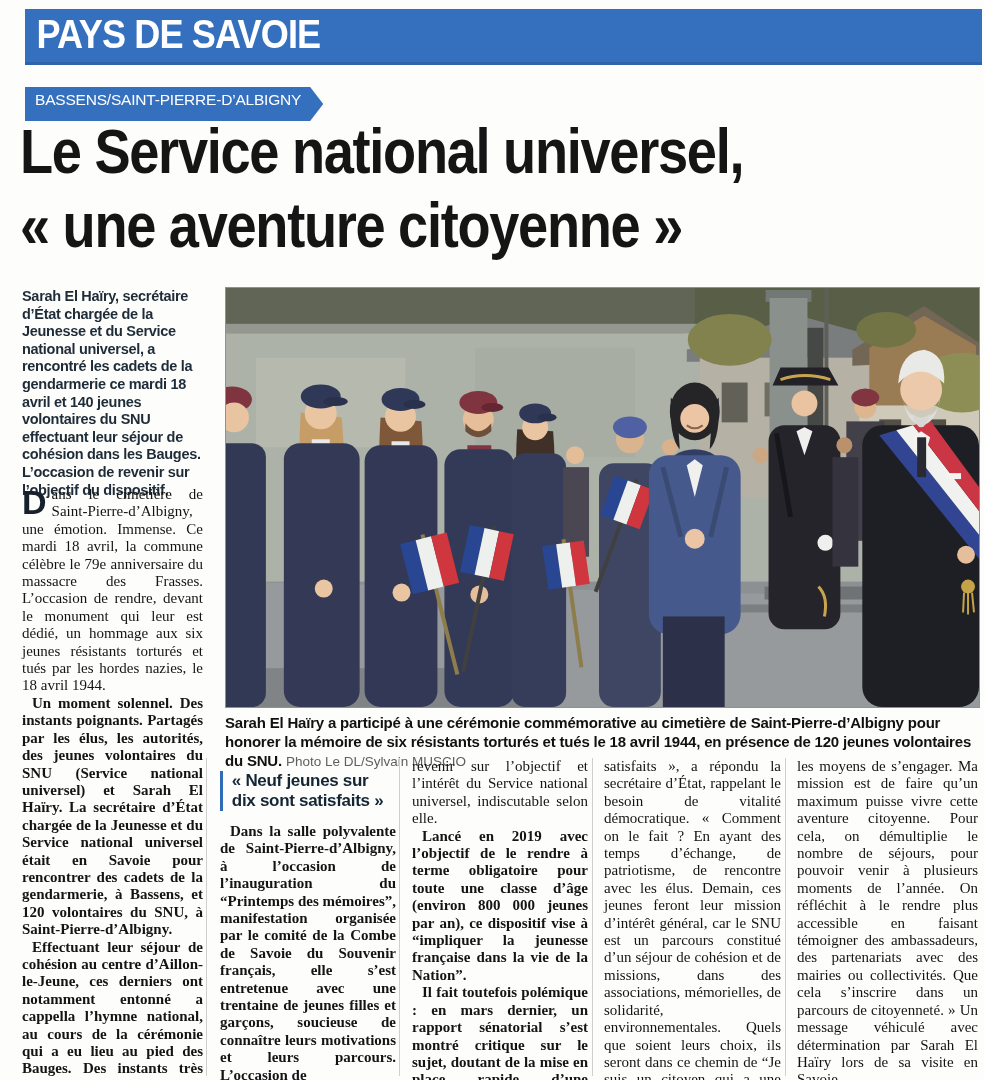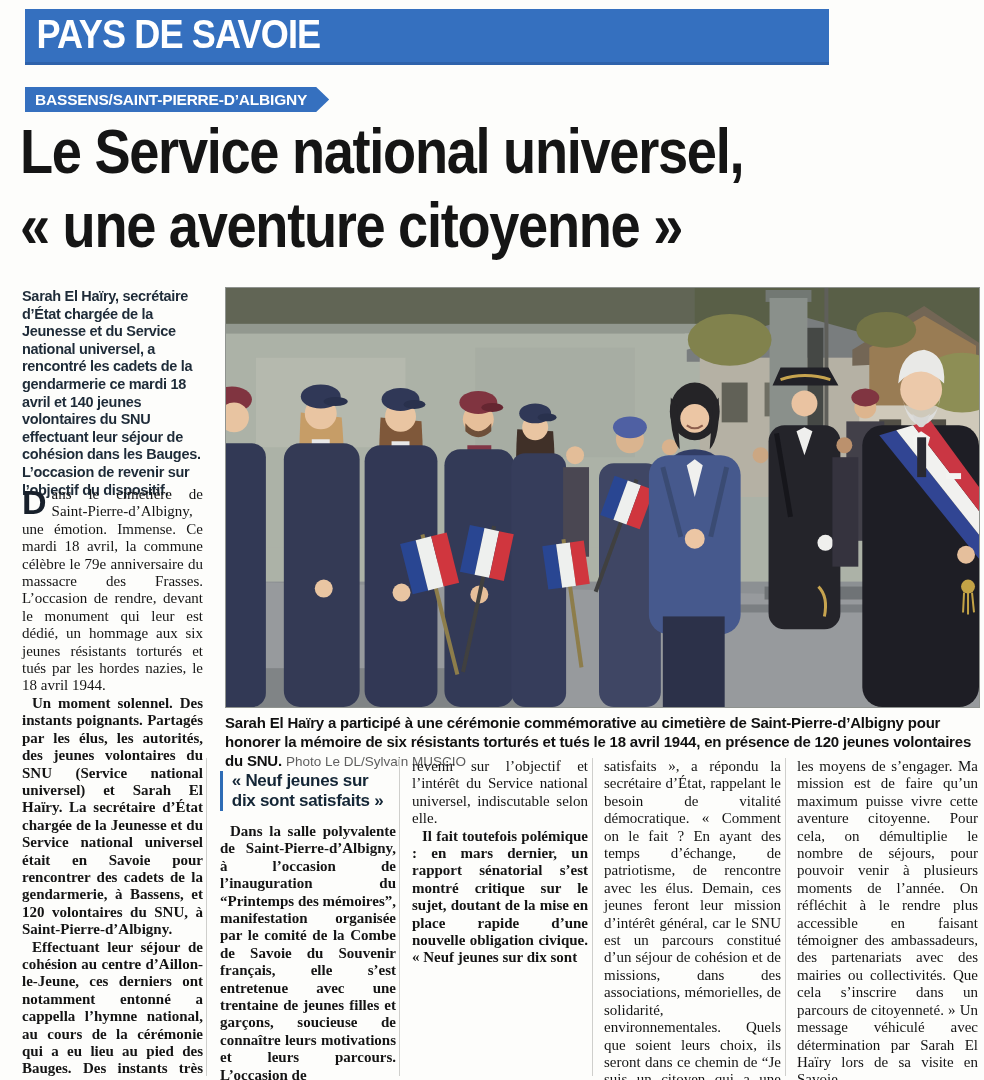--- a/index.html
+++ b/index.html
@@ -2,31 +2,31 @@
 <html><head>
 <meta charset="utf-8">
 <style>
   html,body{margin:0;padding:0;}
   body{
     width:984px;height:1080px;position:relative;overflow:hidden;
     background:#fdfdfb;font-family:"Liberation Sans",sans-serif;
   }
   
   .banner{
-    position:absolute;left:25px;top:9px;width:804px;height:53px;
+    position:absolute;left:25px;top:9px;width:957px;height:53px;
     background:#3570bf;border-bottom:3px solid #2e62ab;
   }
   .banner-title{
     color:#ffffff;font-weight:bold;font-size:41px;line-height:51px;
     padding-left:13px;letter-spacing:-1px;white-space:nowrap;
     transform:scaleX(0.88);transform-origin:left center;
   }
   .kicker{
-    position:absolute;left:25px;top:87px;height:25px;
-    background:#3570bf;color:#fff;font-weight:bold;font-size:15.5px;
+    position:absolute;left:25px;top:87px;height:34px;
+    background:#3570bf;color:#fff;font-weight:normal;font-size:15.5px;
     line-height:25px;padding:0 22px 0 10px;letter-spacing:-0.2px;
     clip-path:polygon(0 0,calc(100% - 13px) 0,100% 50%,calc(100% - 13px) 100%,0 100%);
     white-space:nowrap;
   }
   .headline{
     position:absolute;left:20px;top:114px;width:1150px;
     font-weight:bold;font-size:63px;line-height:74px;color:#151515;
     letter-spacing:-1.5px;transform:scaleX(0.86);transform-origin:left top;
     white-space:nowrap;
   }
@@ -279,20 +279,21 @@
 <div class="bodycol col2">
   <div class="subhead">
     <div class="subhead-bar"></div>
     <div class="subhead-text">« Neuf jeunes sur dix sont satisfaits »</div>
   </div>
   <p class="ind">Dans la salle polyvalente de Saint-Pierre-d’Albigny, à l’occasion de l’inauguration du “Printemps des mémoires”, manifestation organisée par le comité de la Combe de Savoie du Souvenir français, elle s’est entretenue avec une trentaine de jeunes filles et garçons, soucieuse de connaître leurs motivations et leurs parcours. L’occasion de</p>
 </div>
 
 <div class="bodycol col3">
   <p>revenir sur l’objectif et l’intérêt du Service national universel, indiscutable selon elle.</p>
+  <p class="ind">Lancé en 2019 avec l’objectif de le rendre à terme obligatoire pour toute une classe d’âge (environ 800 000 jeunes par an), ce dispositif vise à “impliquer la jeunesse française dans la vie de la Nation”.</p>
   <p class="ind">Il fait toutefois polémique : en mars dernier, un rapport sénatorial s’est montré critique sur le sujet, doutant de la mise en place rapide d’une nouvelle obligation civique. « Neuf jeunes sur dix sont</p>
 </div>
 
 <div class="bodycol col4">
   <p>satisfaits », a répondu la secrétaire d’État, rappelant le besoin de vitalité démocratique. « Comment on le fait ? En ayant des temps d’échange, de patriotisme, de rencontre avec les élus. Demain, ces jeunes feront leur mission d’intérêt général, car le SNU est un parcours constitué d’un séjour de cohésion et de missions, dans des associations, mémorielles, de solidarité, environnementales. Quels que soient leurs choix, ils seront dans ce chemin de “Je suis un citoyen qui a une capacité d’agir”. Nous devons donner à notre jeunesse</p>
 </div>
 
 <div class="bodycol col5">
   <p>les moyens de s’engager. Ma mission est de faire qu’un maximum puisse vivre cette aventure citoyenne. Pour cela, on démultiplie le nombre de séjours, pour pouvoir venir à plusieurs moments de l’année. On réfléchit à le rendre plus accessible en faisant témoigner des ambassadeurs, des partenariats avec des mairies ou collectivités. Que cela s’inscrire dans un parcours de citoyenneté. » Un message véhiculé avec détermination par Sarah El Haïry lors de sa visite en Savoie.</p>
 

